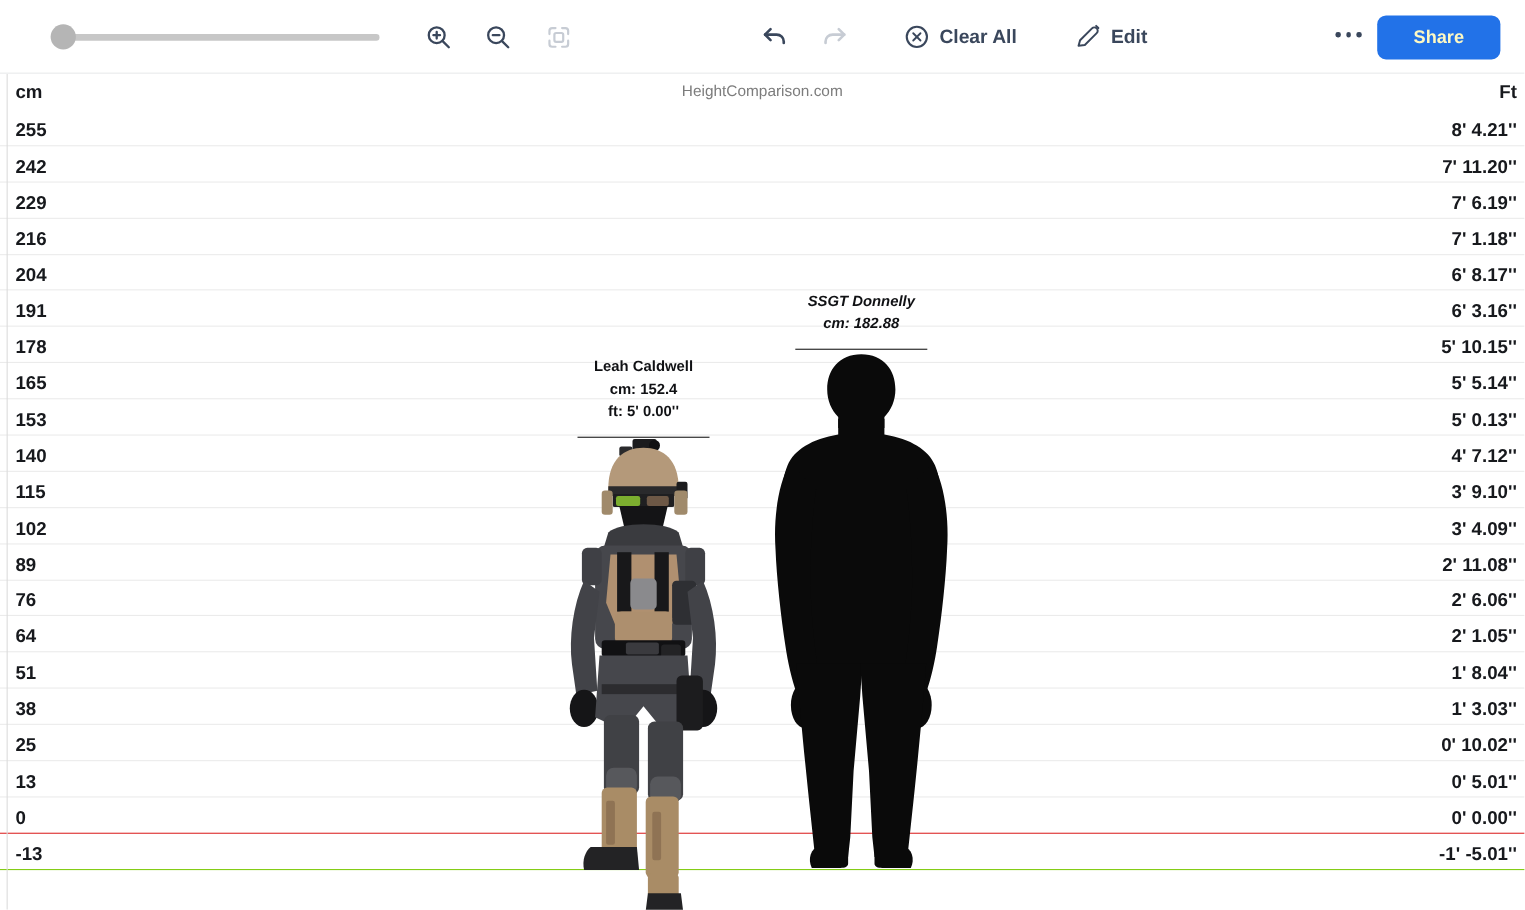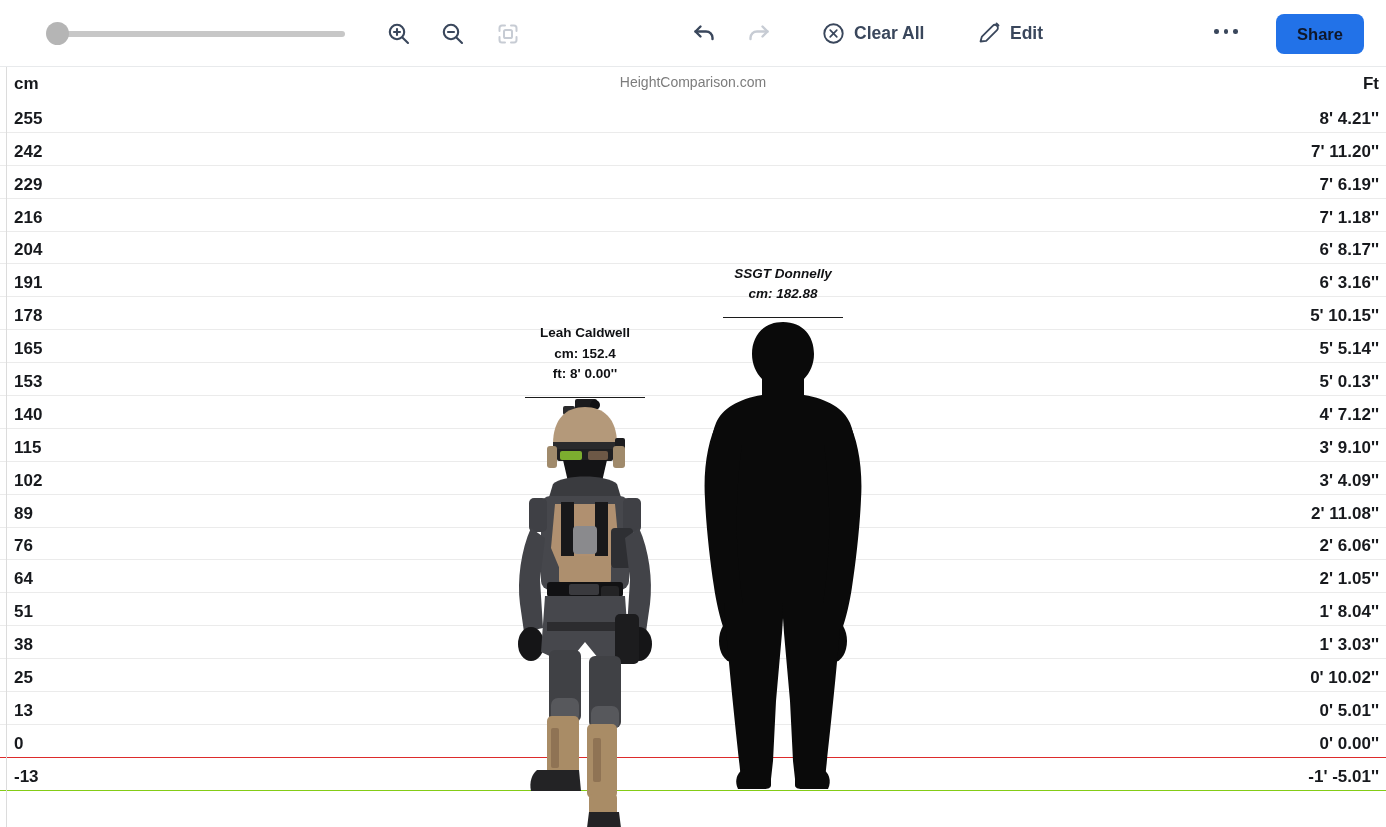--- a/index.html
+++ b/index.html
@@ -11,22 +11,22 @@
              background:#fff; border-bottom:1px solid #e8eaec; z-index:30;padding-left:25px; }
   .slider-track { position:absolute; left:48px; top:31px; width:297px; height:6px;
                   background:#c7c7c7; border-radius:3px; cursor:pointer; }
   .slider-handle { position:absolute; left:-2px; top:-9px; width:23px; height:23px;
                    background:#b5b5b5; border-radius:50%; cursor:grab; }
   .icon-btn { position:absolute; top:22px; width:24px; height:24px; cursor:pointer; }
   .tool-label-btn { position:absolute; top:0; height:66px; display:flex; align-items:center;
                     gap:9px; cursor:pointer; color:#3a475c; font-size:17.5px; font-weight:600; }
   .dots { position:absolute; top:29px; display:flex; gap:5px; cursor:pointer; }
   .dots span { width:4.5px; height:4.5px; border-radius:50%; background:#3a475c; }
-  .share-btn { position:absolute; right:22px; top:14px; width:88px; height:40px;
-               border:none; border-radius:8px; color:#0f172a; font-size:16.5px; font-weight:600;
+  .share-btn { position:absolute; right:22px; top:14px; width:112px; height:40px;
+               border:none; border-radius:8px; color:#fef9c3; font-size:16.5px; font-weight:600;
                font-family:"Liberation Sans",sans-serif; cursor:pointer; }
 
   
   .chart { position:absolute; top:67px; left:0; width:1386px; z-index:1; }
   .axis-edge { position:absolute; top:67px; bottom:0; left:6px; width:1px; background:#dcdcdc; z-index:2; }
   .header-row { height:33px; position:relative; }
   .unit-left  { position:absolute; left:14px; top:7px; font-size:17px; font-weight:700; color:#17191d; }
   .unit-right { position:absolute; right:7px; top:7px; font-size:17px; font-weight:700; color:#17191d; }
   .watermark  { position:absolute; left:0; right:0; top:7px; text-align:center;
                 font-size:14px; color:#7c7c7c; }
@@ -216,21 +216,21 @@
         <span class="cm">-13</span>
         <span class="ft">-1' -5.01''</span>
       </div>
     </div>
 </div>
 
 <div class="person" id="person-leah">
   <div class="person-label">
     <div>Leah Caldwell</div>
     <div>cm: 152.4</div>
-    <div>ft: 8' 0.00''</div>
+    <div>ft: 5' 0.00''</div>
   </div>
   <div class="head-line"></div>
   <svg class="figure-svg" width="164" height="430" viewBox="0 0 164 430">
 
     <rect x="72" y="1" width="22" height="12" rx="2" fill="#1b1b1d"></rect>
     <circle cx="92" cy="7" r="5" fill="#111113"></circle>
     <rect x="60" y="8" width="12" height="9" rx="2" fill="#2a2a2c"></rect>
     <circle cx="66" cy="19" r="4" fill="#5c6b3a"></circle>
 
     <path d="M50,46 C50,20 64,9 82,9 C100,9 114,20 114,46 L114,52 L50,52 Z" fill="#b4997a"></path>

